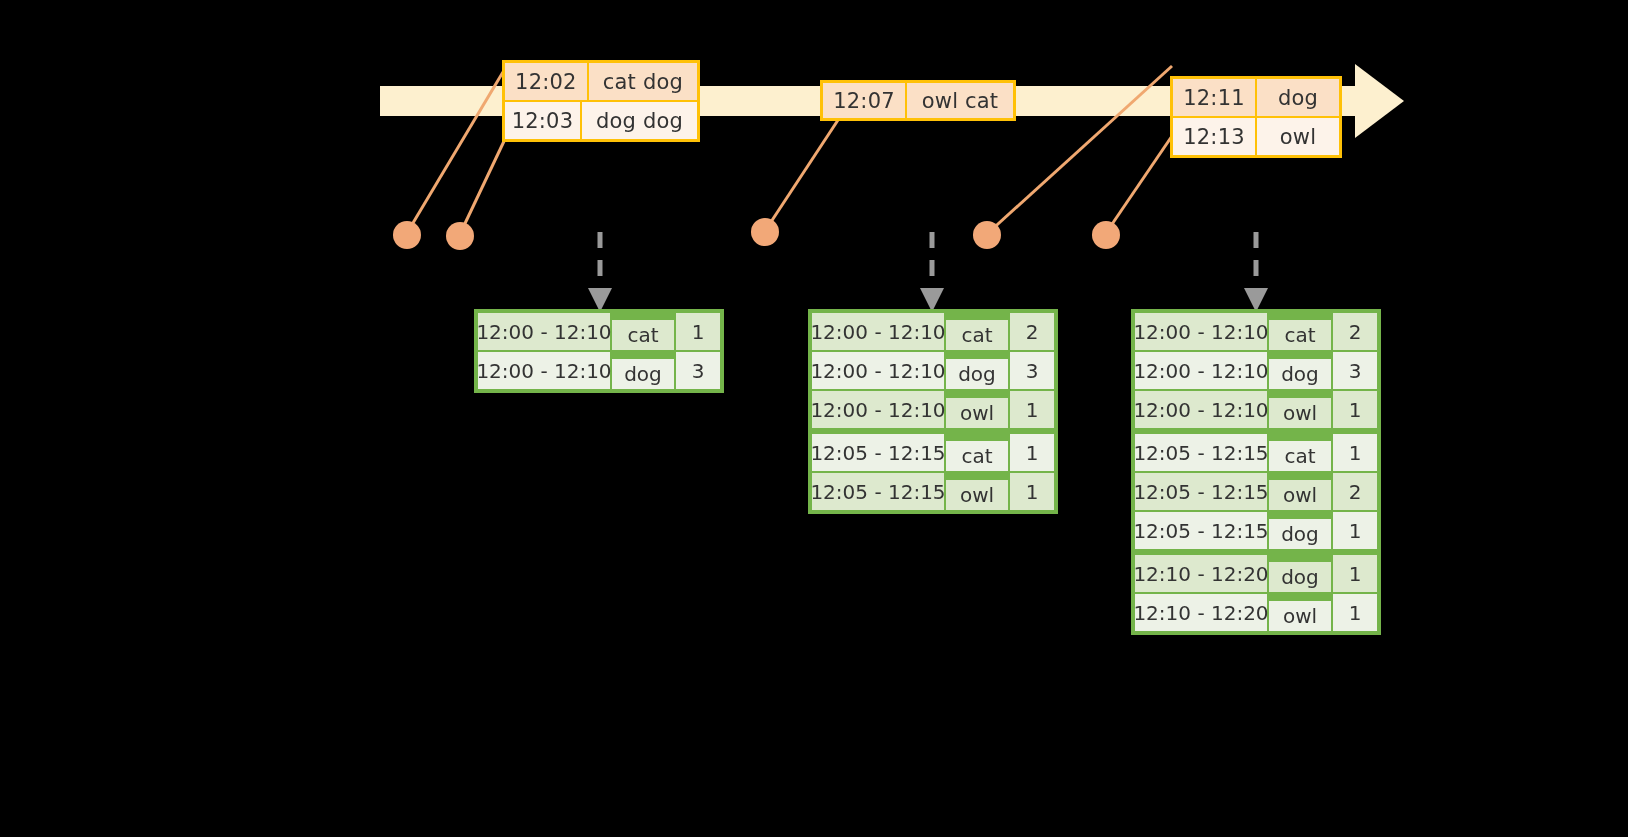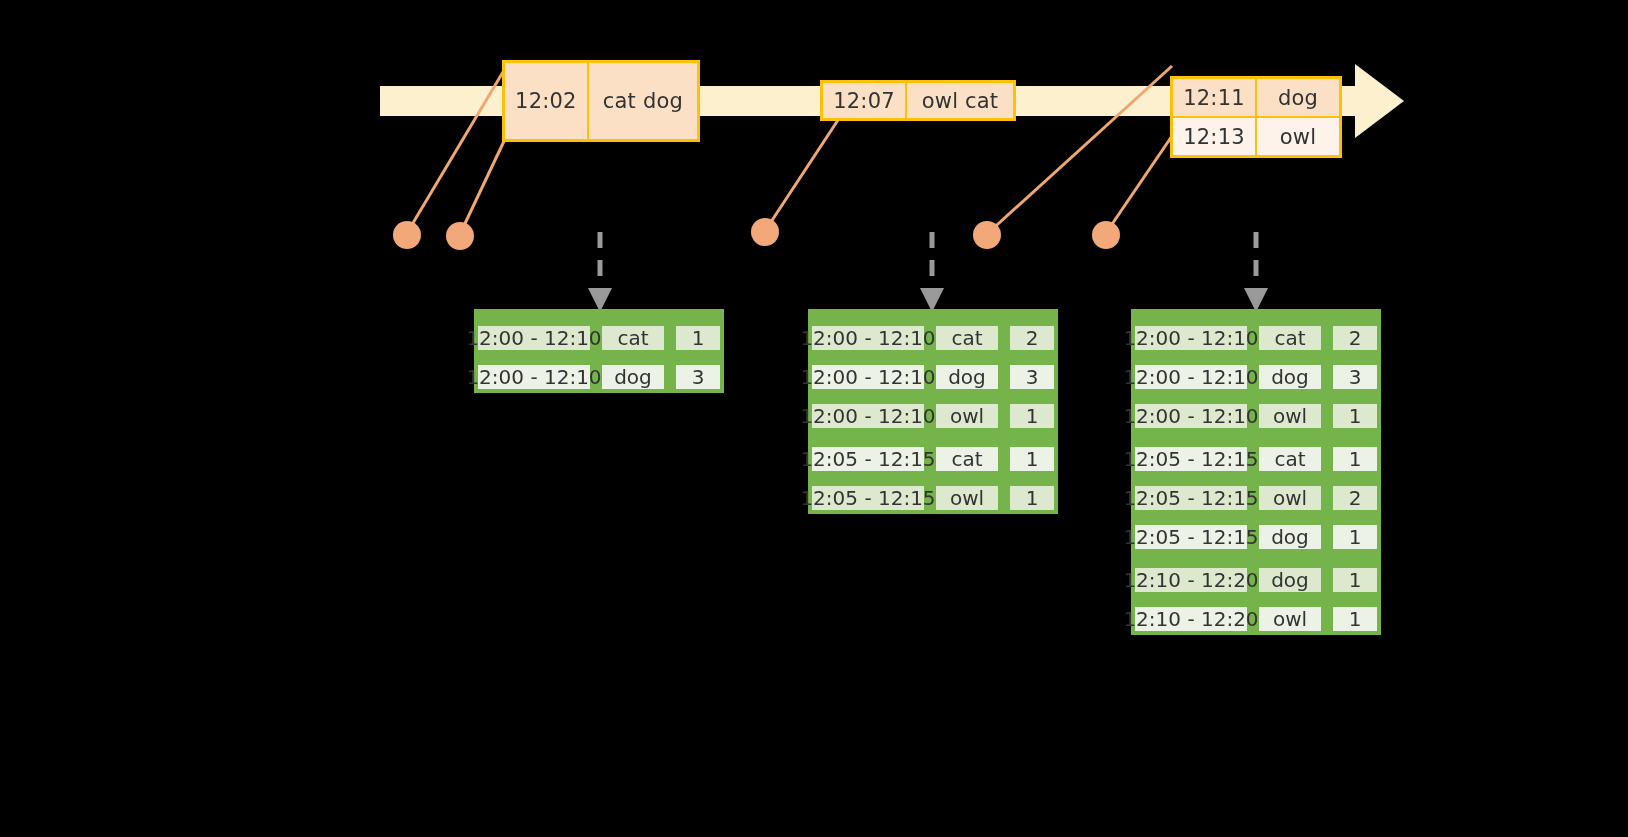--- a/index.html
+++ b/index.html
@@ -72,22 +72,21 @@
     flex-direction: column;
     gap: 2px;
     padding: 0px;
     z-index: 5;
   }
   .rt-group { display: flex; flex-direction: column; gap: 2px; }
   .rt-group + .rt-group { margin-top: 4px; }
   .rt-row {
     display: flex;
     height: 37px;
-    gap: 12px;
-    align-items: flex-end;
+    gap: 2px;
   }
   .rt-cell {
     display: flex;
     align-items: center;
     justify-content: center;
     font-size: 20px;
     color: #333333;
     white-space: nowrap;
     box-sizing: border-box;
   }
@@ -135,20 +134,24 @@
       <polygon points="920,288 944,288 932,312"></polygon>
       <polygon points="1244,288 1268,288 1256,312"></polygon>
     </g>
   </svg>
 
   <div class="event-box" style="left:502px; top:60px; width:198px; height:82px;">
     <div class="event-row shade-dark">
       <div class="event-time">12:02</div>
       <div class="event-words">cat dog</div>
     </div>
+    <div class="event-row shade-light">
+      <div class="event-time">12:03</div>
+      <div class="event-words">dog dog</div>
+    </div>
   </div>
 
   <div class="event-box" style="left:820px; top:80px; width:196px; height:41px;">
     <div class="event-row shade-dark">
       <div class="event-time">12:07</div>
       <div class="event-words">owl cat</div>
     </div>
   </div>
 
   <div class="event-box" style="left:1170px; top:76px; width:172px; height:82px;">

